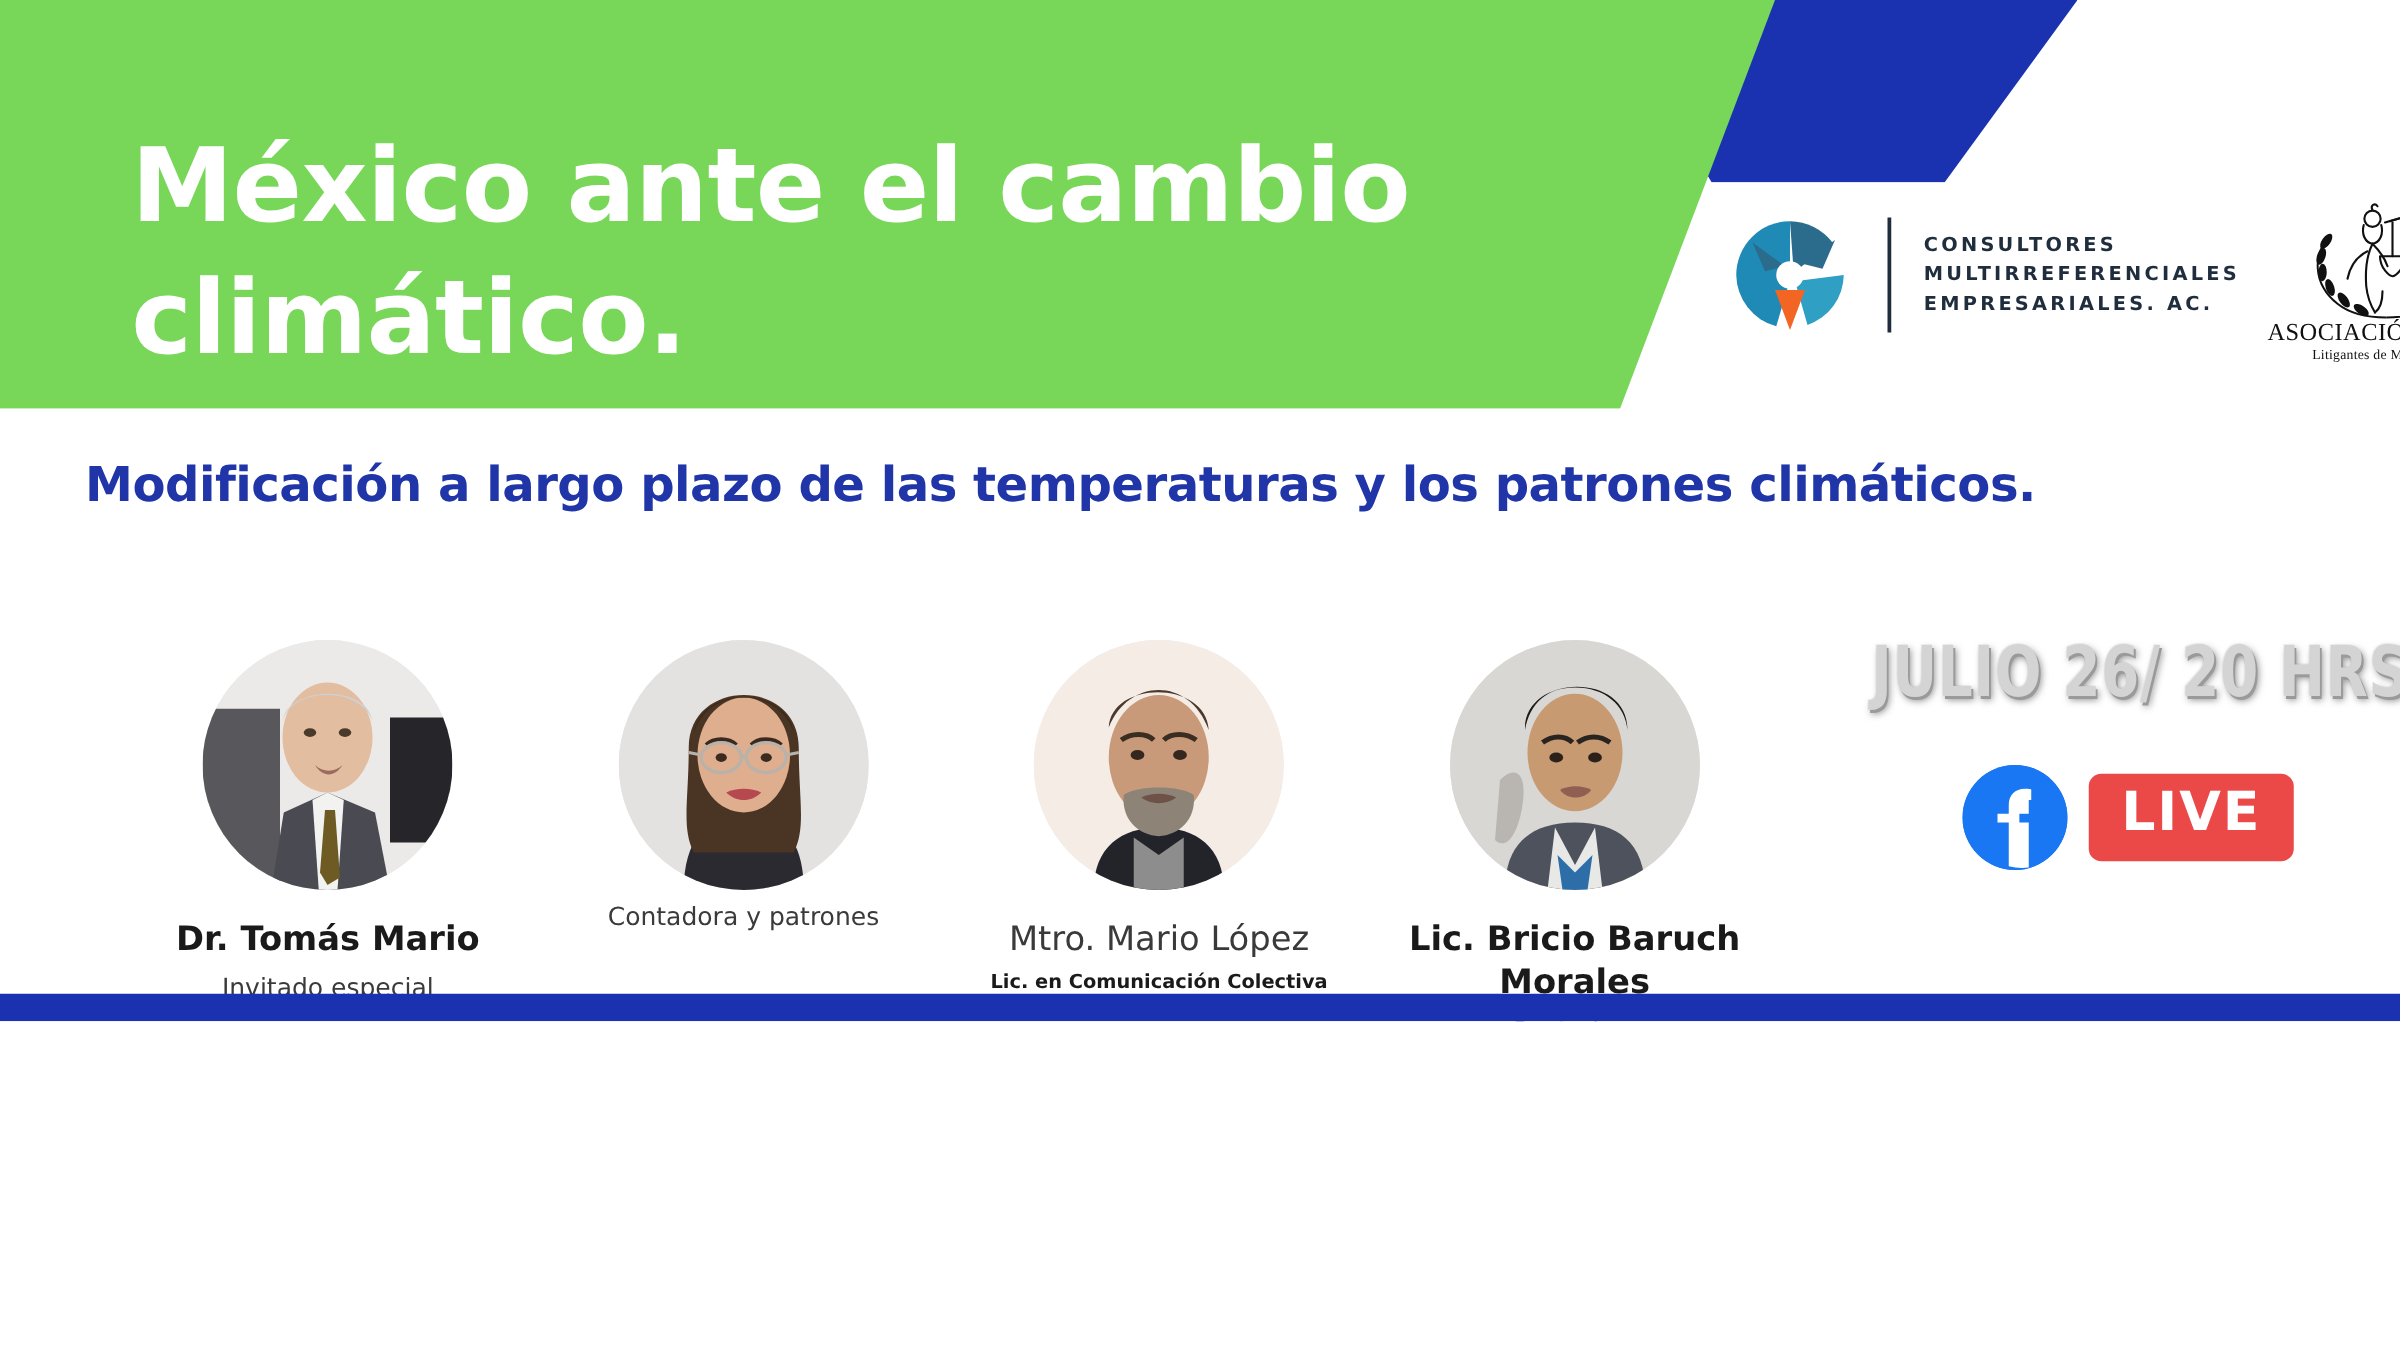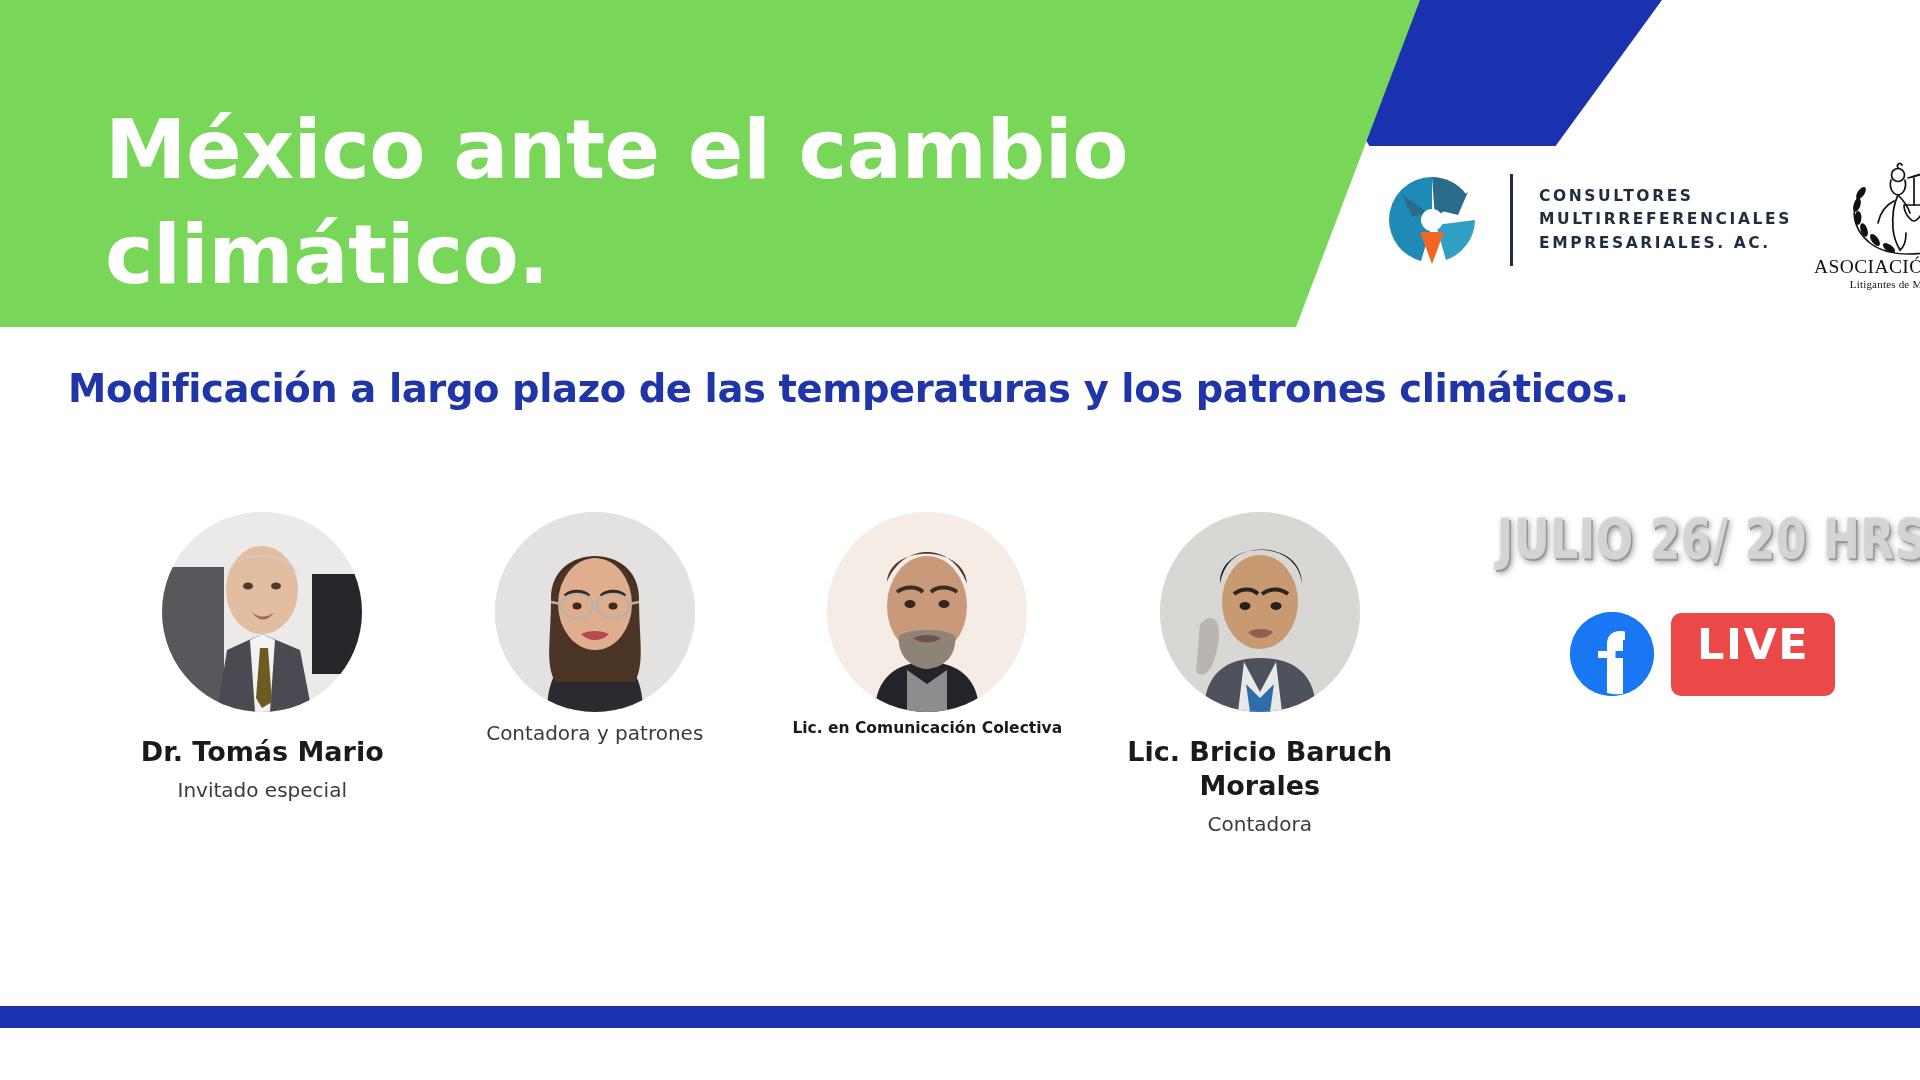--- a/index.html
+++ b/index.html
@@ -9,21 +9,21 @@
   }
   body {
     font-family: "Liberation Sans", sans-serif;
     width: 1920px;
     height: 1080px;
     overflow: hidden;
   }
   #poster {
     position: relative;
     width: 1920px;
-    height: 1028px;
+    height: 817px;
     background: #ffffff;
     overflow: hidden;
   }
 
   
   .blue-wedge {
     position: absolute;
     top: 0;
     left: 1282px;
     width: 380px;
@@ -231,21 +231,21 @@
     width: 84px;
     height: 84px;
     border-radius: 50%;
     background: #1977f3;
     position: relative;
     flex: 0 0 auto;
   }
   .live-badge {
     background: #eb4848;
     border-radius: 10px;
-    padding: 10px 26px 30px 26px;
+    padding: 10px 26px 17px 26px;
     color: #ffffff;
     font-family: "DejaVu Sans", sans-serif;
     font-weight: bold;
     font-size: 43px;
     letter-spacing: 1.5px;
     line-height: 1;
   }
 
   
   .bottom-bar {
@@ -400,20 +400,21 @@
           <ellipse cx="100" cy="94" rx="40" ry="50" fill="#c89a79"></ellipse>
           <path d="M60 70 C62 32 138 32 140 72 C132 50 116 40 100 40 C84 40 68 50 60 70 Z" fill="#4a392c"></path>
           <path d="M70 80 C78 74 90 74 96 80" stroke="#3a2d22" stroke-width="4" fill="none"></path>
           <path d="M104 80 C110 74 122 74 130 80" stroke="#3a2d22" stroke-width="4" fill="none"></path>
           <ellipse cx="83" cy="92" rx="5.5" ry="4" fill="#34271e"></ellipse>
           <ellipse cx="117" cy="92" rx="5.5" ry="4" fill="#34271e"></ellipse>
           <path d="M72 124 C82 116 118 116 128 124 C130 144 116 156 100 157 C84 156 70 144 72 124 Z" fill="#8d8377"></path>
           <path d="M86 126 C94 122 106 122 114 126 C106 132 94 132 86 126 Z" fill="#6e5247"></path>
         </svg>
       </div>
+      <div class="speaker-name light">Mtro. Mario López</div>
       <div class="speaker-role small-bold">Lic. en Comunicación Colectiva</div>
     </div>
 
     <div class="speaker">
       <div class="avatar">
         <svg viewBox="0 0 200 200" width="200" height="200" aria-hidden="true">
           <rect width="200" height="200" fill="#d9d7d4"></rect>
           <path d="M40 112 C52 100 62 106 58 132 C54 158 44 168 36 160 Z" fill="#b9b6b2"></path>
           <path d="M44 200 C44 162 66 146 100 146 C134 146 156 162 156 200 Z" fill="#4e525c"></path>
           <path d="M84 150 L100 180 L116 150 L122 200 L78 200 Z" fill="#e8e8e6"></path>

